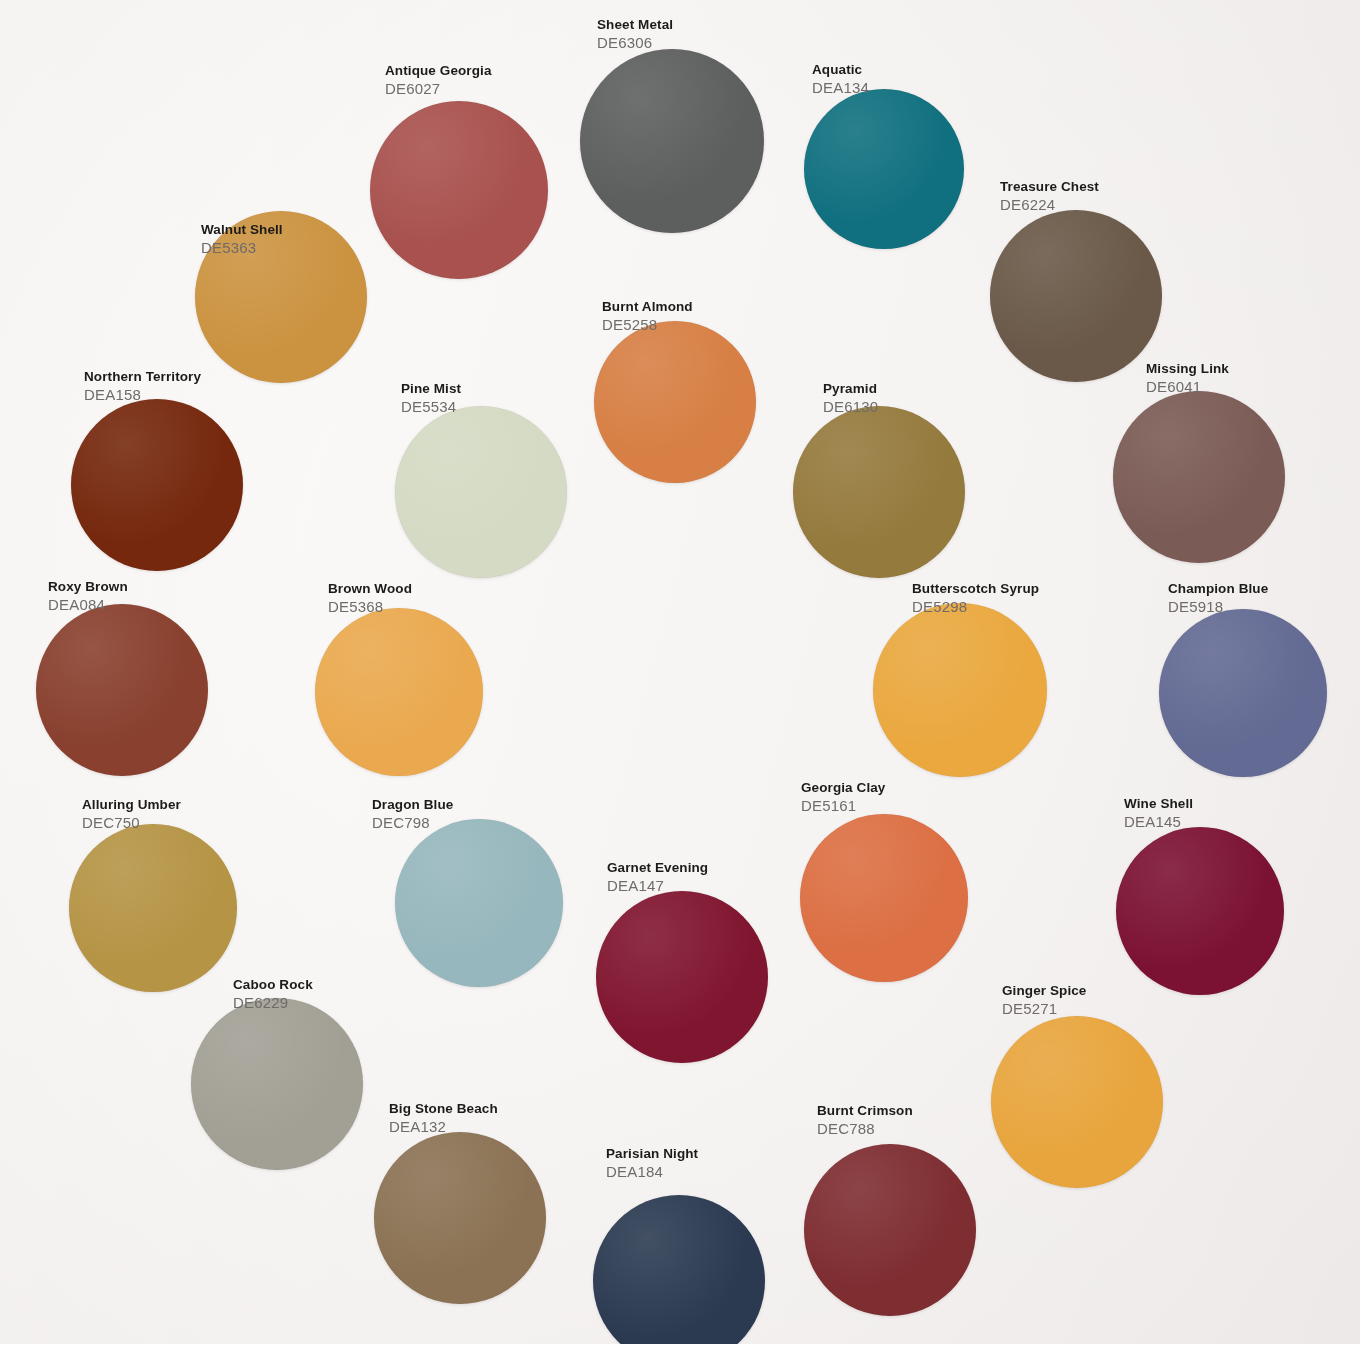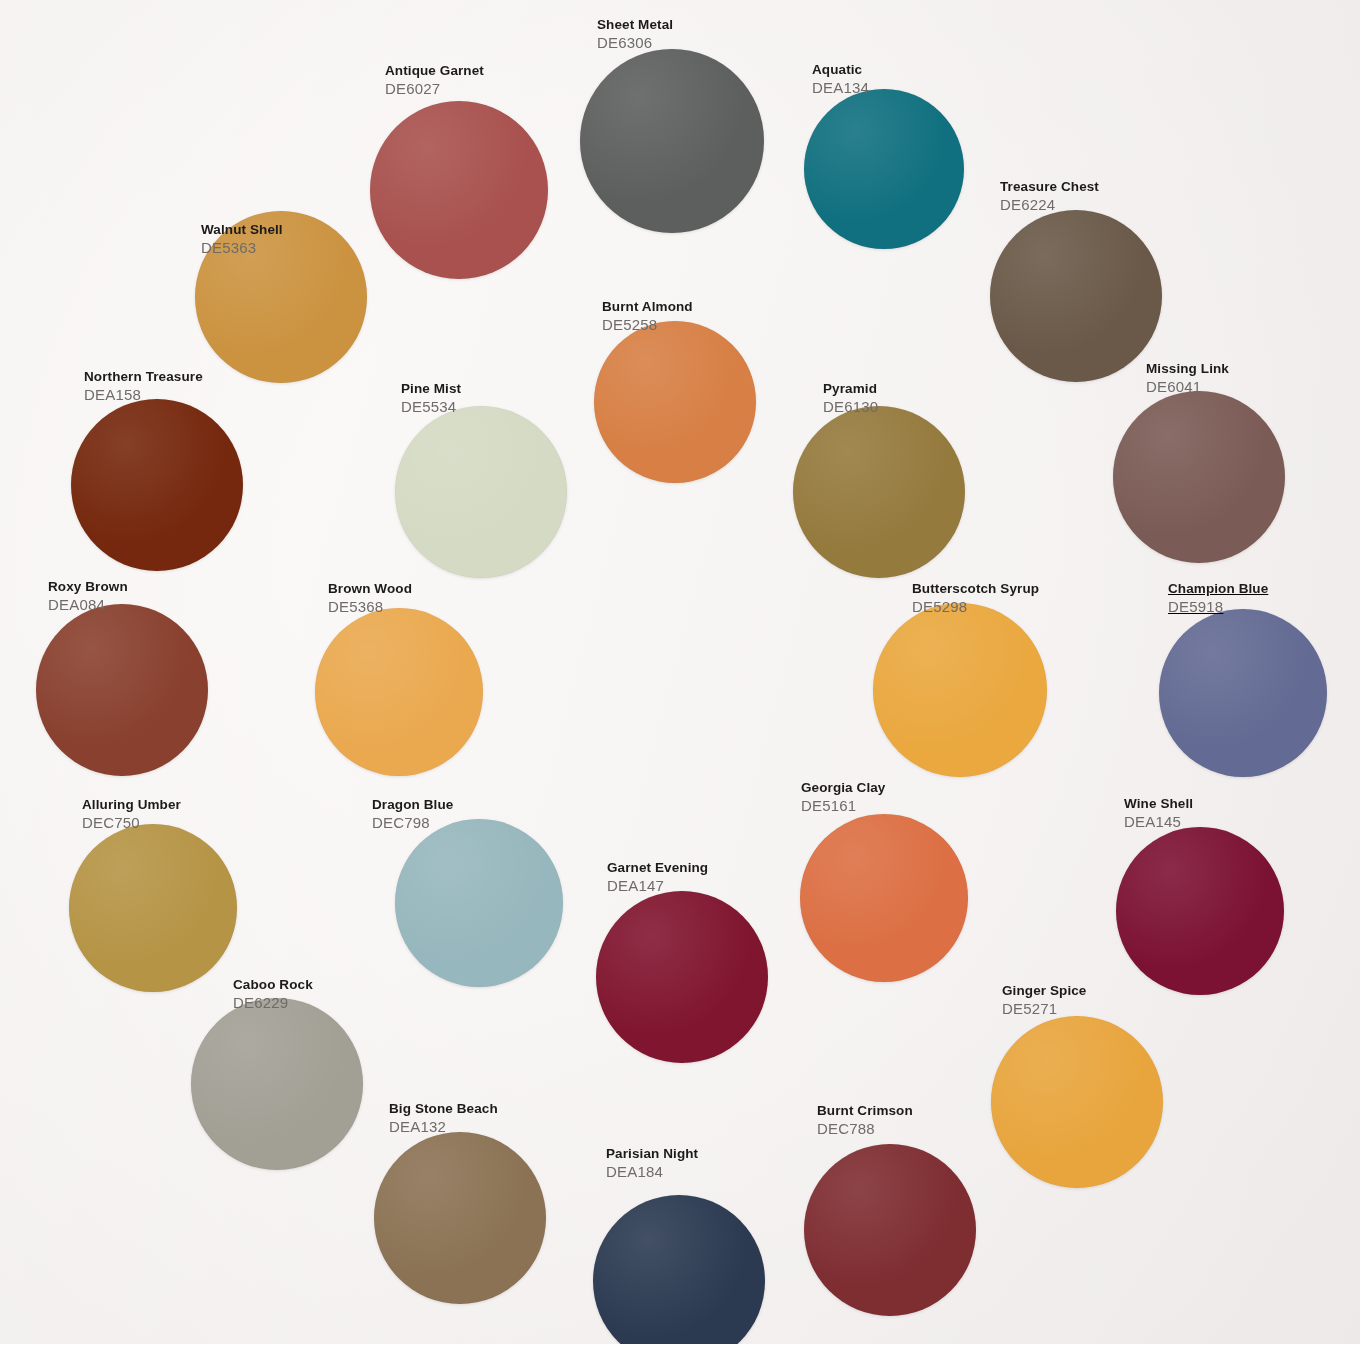--- a/index.html
+++ b/index.html
@@ -76,21 +76,21 @@
       <div class="swatch">
         <div class="swatch-dot" style="left: 580px; top: 49px; width: 184px; height: 184px; background: rgb(93, 95, 94);"></div>
         <div class="swatch-label" style="transform: translate(597px, 17px);">
           <span class="swatch-name">Sheet Metal</span>
           <span class="swatch-code">DE6306</span>
         </div>
       </div>
       <div class="swatch">
         <div class="swatch-dot" style="left: 370px; top: 101px; width: 178px; height: 178px; background: rgb(168, 81, 78);"></div>
         <div class="swatch-label" style="transform: translate(385px, 63px);">
-          <span class="swatch-name">Antique Garnet</span>
+          <span class="swatch-name">Antique Georgia</span>
           <span class="swatch-code">DE6027</span>
         </div>
       </div>
       <div class="swatch">
         <div class="swatch-dot" style="left: 804px; top: 89px; width: 160px; height: 160px; background: rgb(16, 112, 127);"></div>
         <div class="swatch-label" style="transform: translate(812px, 62px);">
           <span class="swatch-name">Aquatic</span>
           <span class="swatch-code">DEA134</span>
         </div>
       </div>
@@ -125,21 +125,21 @@
       <div class="swatch">
         <div class="swatch-dot" style="left: 793px; top: 406px; width: 172px; height: 172px; background: rgb(149, 122, 61);"></div>
         <div class="swatch-label" style="transform: translate(803px, 381px); margin-left: 20px;">
           <span class="swatch-name">Pyramid</span>
           <span class="swatch-code">DE6130</span>
         </div>
       </div>
       <div class="swatch">
         <div class="swatch-dot" style="left: 71px; top: 399px; width: 172px; height: 172px; background: rgb(117, 40, 13);"></div>
         <div class="swatch-label" style="transform: translate(84px, 369px);">
-          <span class="swatch-name">Northern Treasure</span>
+          <span class="swatch-name">Northern Territory</span>
           <span class="swatch-code">DEA158</span>
         </div>
       </div>
       <div class="swatch">
         <div class="swatch-dot" style="left: 395px; top: 406px; width: 172px; height: 172px; background: rgb(212, 218, 195);"></div>
         <div class="swatch-label" style="transform: translate(401px, 381px);">
           <span class="swatch-name">Pine Mist</span>
           <span class="swatch-code">DE5534</span>
         </div>
       </div>
@@ -159,21 +159,21 @@
       </div>
       <div class="swatch">
         <div class="swatch-dot" style="left: 873px; top: 603px; width: 174px; height: 174px; background: rgb(234, 168, 63);"></div>
         <div class="swatch-label" style="transform: translate(912px, 581px);">
           <span class="swatch-name">Butterscotch Syrup</span>
           <span class="swatch-code">DE5298</span>
         </div>
       </div>
       <div class="swatch">
         <div class="swatch-dot" style="left: 1159px; top: 609px; width: 168px; height: 168px; background: rgb(99, 106, 147);"></div>
-        <div class="swatch-label" style="transform: translate(1168px, 581px); text-decoration: underline;">
+        <div class="swatch-label" style="transform: translate(1168px, 581px);">
           <span class="swatch-name">Champion Blue</span>
           <span class="swatch-code">DE5918</span>
         </div>
       </div>
       <div class="swatch">
         <div class="swatch-dot" style="left: 69px; top: 824px; width: 168px; height: 168px; background: rgb(181, 148, 69);"></div>
         <div class="swatch-label" style="transform: translate(82px, 797px);">
           <span class="swatch-name">Alluring Umber</span>
           <span class="swatch-code">DEC750</span>
         </div>

